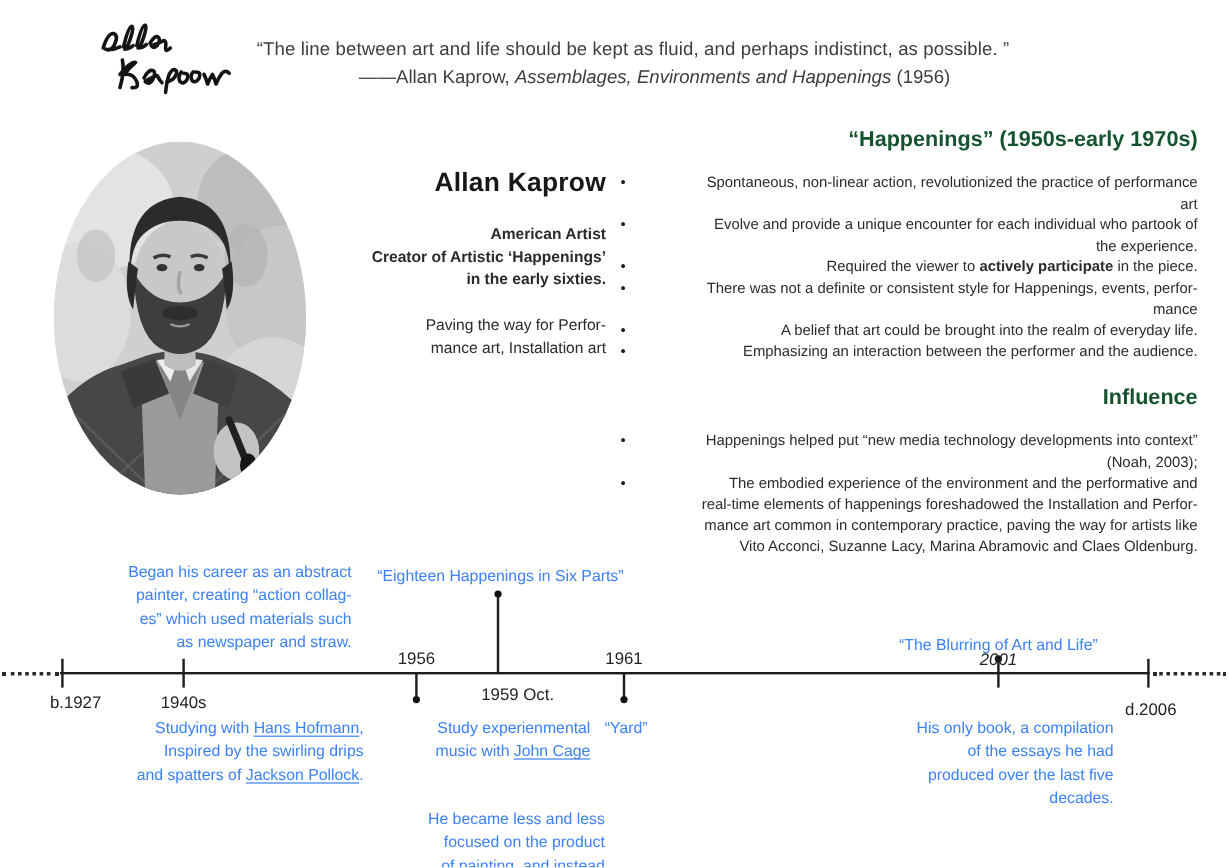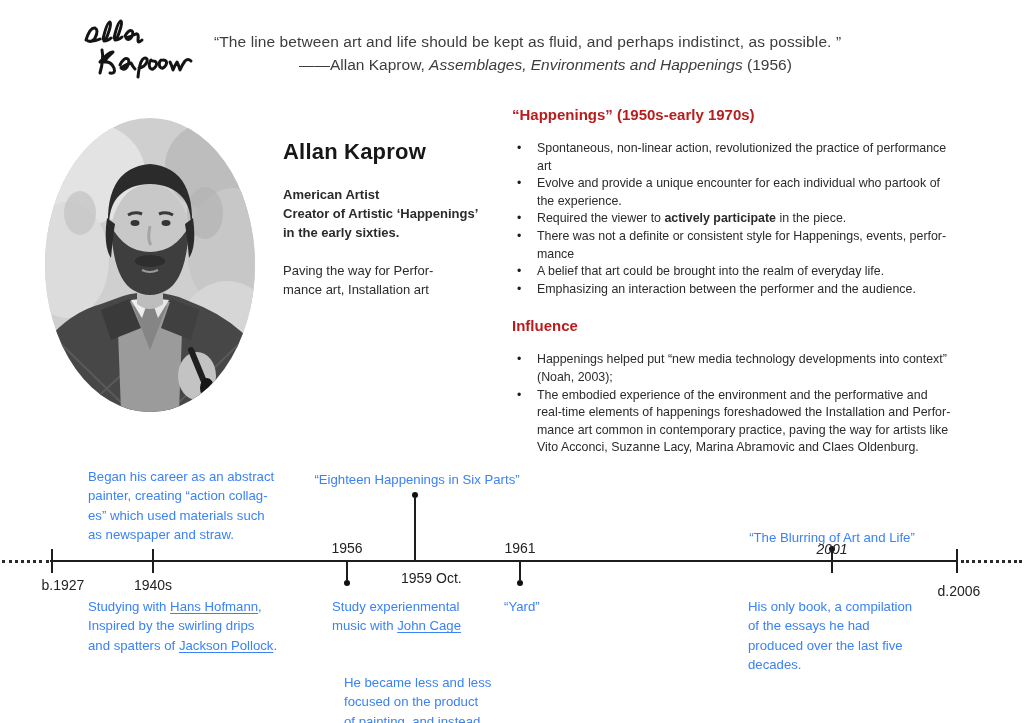--- a/index.html
+++ b/index.html
@@ -1,41 +1,41 @@
 <!DOCTYPE html>
 <html><head>
 <meta charset="utf-8">
 <style>
   html,body{margin:0;padding:0;background:#ffffff;}
   .page{
     position:relative;width:1024px;height:723px;background:#ffffff;overflow:hidden;
     font-family:"Liberation Sans",sans-serif;color:#262626;
   }
-  .abs{position:absolute;}
+  .abs{position:absolute;text-align:right;}
   .pre{white-space:pre-line;}
   .center{text-align:center;}
   .u{text-decoration:underline;text-underline-offset:2px;}
 
   
   .signature{left:78px;top:14px;width:122px;height:66px;}
   .quote-l1{left:214px;top:33px;font-size:15.5px;color:#3d3d3d;letter-spacing:.1px;}
   .quote-l2{left:299px;top:56px;font-size:15.5px;color:#3d3d3d;}
 
   
   .photo{left:45px;top:118px;width:210px;height:294px;}
 
   
   .profile{left:283px;top:136px;width:222px;}
   .profile h1{margin:0;font-size:22px;line-height:32px;font-weight:bold;color:#171717;letter-spacing:.2px;}
   .profile .body{margin-top:17px;font-size:13px;line-height:19px;color:#2b2b2b;font-weight:bold;}
   .profile .body2{margin-top:19px;font-size:13px;line-height:19px;color:#2b2b2b;}
 
   
   .rightcol{left:512px;top:106px;width:486px;}
-  .rightcol h2{margin:0;font-size:15px;font-weight:bold;color:#b91c1c;}
+  .rightcol h2{margin:0;font-size:18px;font-weight:bold;color:#14532d;}
   .rightcol ul{list-style:none;margin:17px 0 0 0;padding:0;}
   .rightcol li{position:relative;padding-left:25px;font-size:12.4px;line-height:17.6px;color:#2b2b2b;}
   .rightcol li::before{content:"•";position:absolute;left:5px;top:0;font-size:12.4px;color:#1c1c1c;}
   .rightcol .sec2{margin-top:19px;}
 
   
   .tl-line{left:50px;top:560px;width:908px;height:0;border-top:2px solid #1d1d1d;}
   .tl-dot-left{left:2px;top:559.5px;width:47px;height:0;border-top:3px dotted #2a2a2a;}
   .tl-dot-right{left:961px;top:559.5px;width:61px;height:0;border-top:3px dotted #2a2a2a;}
   .tick{width:2px;height:24px;top:549px;background:#1d1d1d;}

